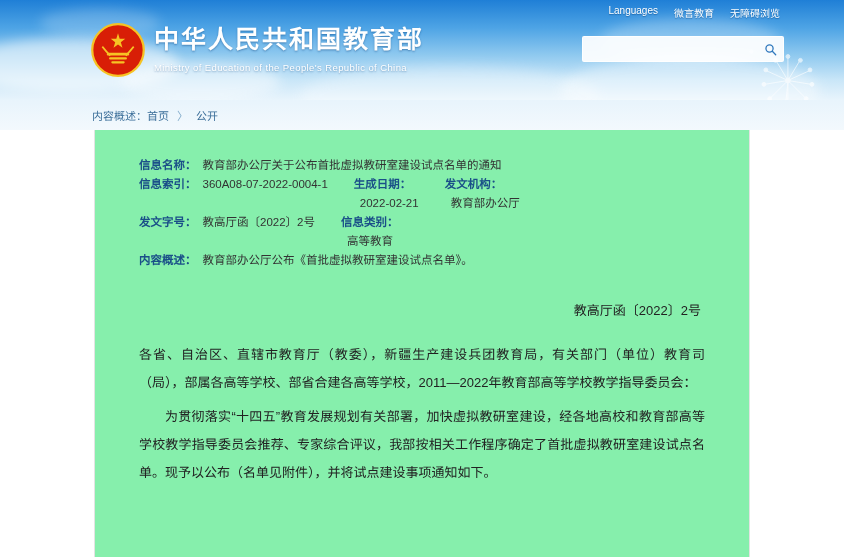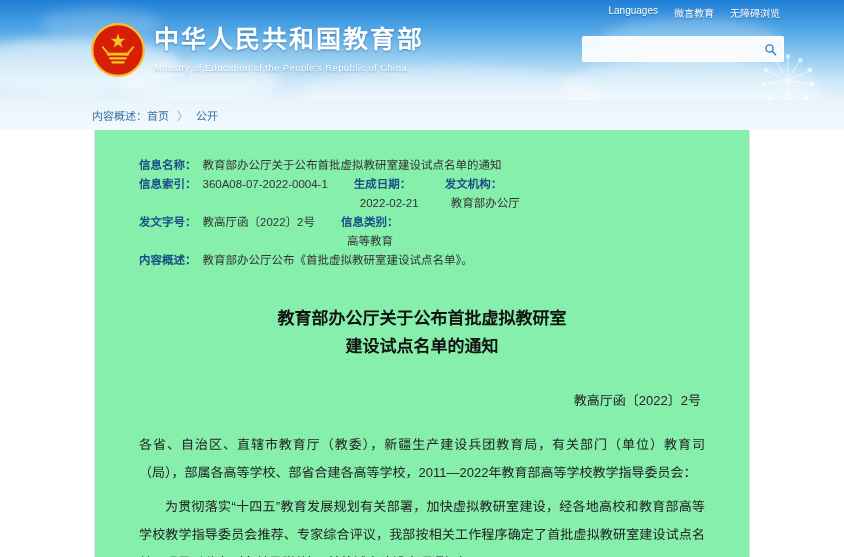--- a/index.html
+++ b/index.html
@@ -323,24 +323,20 @@
         </div>
       </div>
       <div class="row">
         <div class="grp">
           <span class="lbl">内容概述：</span>
           <span class="val">教育部办公厅公布《首批虚拟教研室建设试点名单》。</span>
         </div>
       </div>
     </div>
 
-    <div class="doc-title">
-      <div>教育部办公厅关于公布首批虚拟教研室</div>
-      <div>建设试点名单的通知</div>
-    </div>
 
     <div class="doc-number">教高厅函〔2022〕2号</div>
 
     <div class="doc-body">
       <p>各省、自治区、直辖市教育厅（教委），新疆生产建设兵团教育局，有关部门（单位）教育司（局），部属各高等学校、部省合建各高等学校，2011—2022年教育部高等学校教学指导委员会：</p>
       <p class="indent">为贯彻落实“十四五”教育发展规划有关部署，加快虚拟教研室建设，经各地高校和教育部高等学校教学指导委员会推荐、专家综合评议，我部按相关工作程序确定了首批虚拟教研室建设试点名单。现予以公布（名单见附件），并将试点建设事项通知如下。</p>
     </div>
 
   </div>
 </div>

